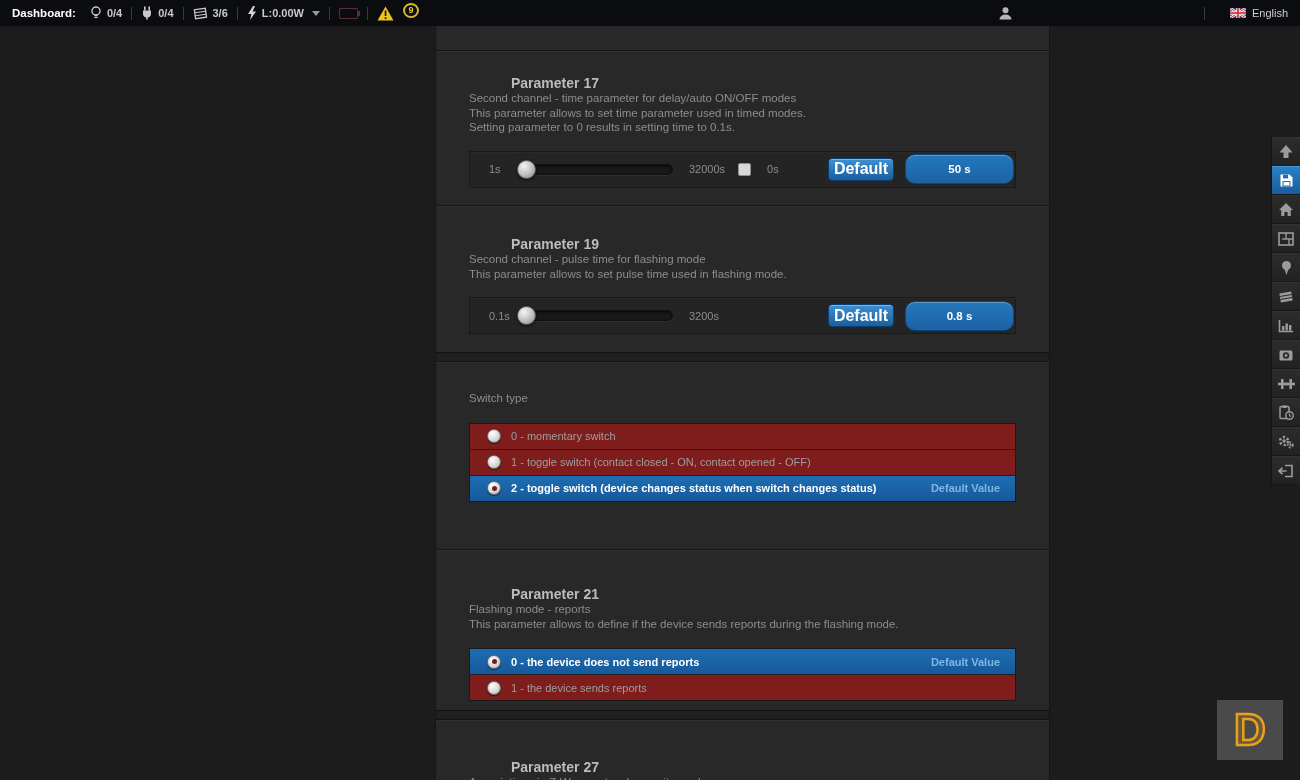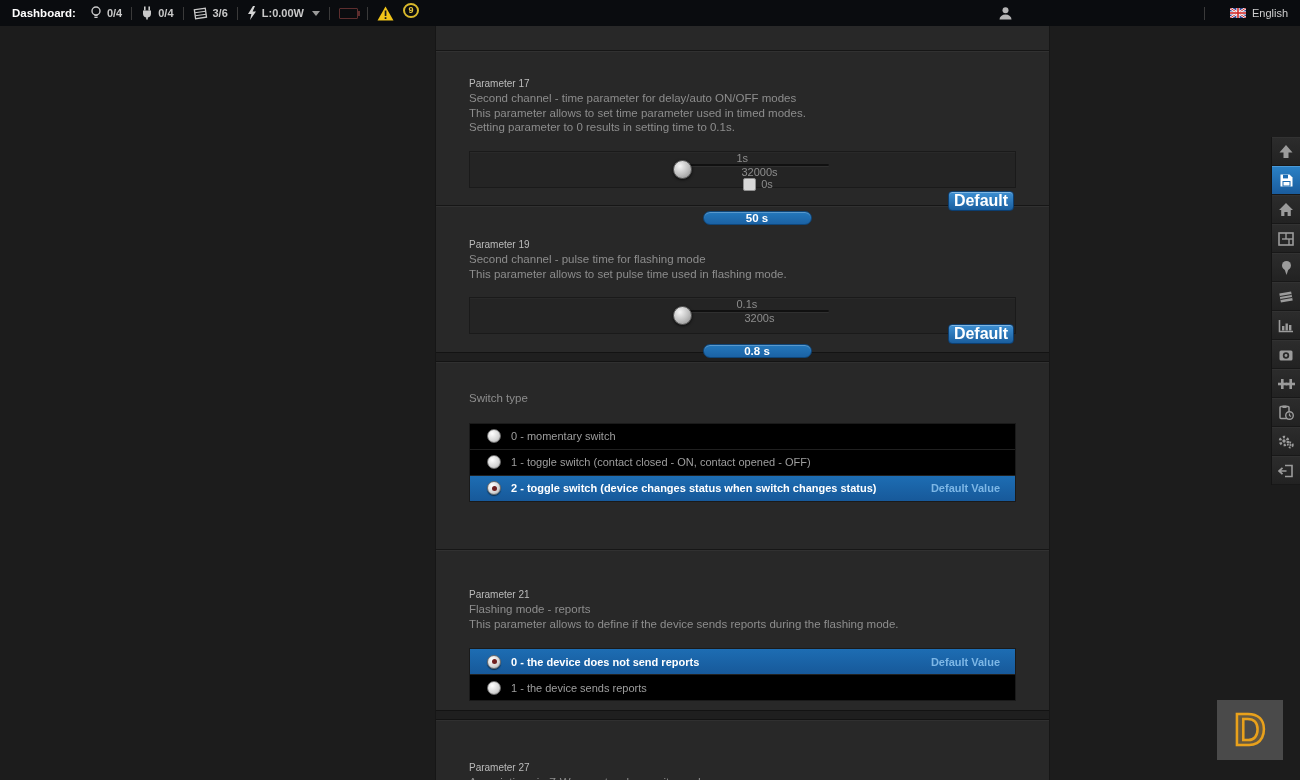--- a/index.html
+++ b/index.html
@@ -42,62 +42,62 @@
     position:absolute;left:435px;top:25px;width:615px;bottom:0;
     background:#282828;border-left:1px solid #161616;border-right:1px solid #161616;
     box-sizing:border-box;z-index:5;
   }
   .sec{padding:0 33px;box-sizing:border-box;}
   .sec-empty{height:25px;}
   hr.div-thin{margin:0;border:none;border-top:1px solid #161616;
     box-shadow:0 1px 0 rgba(255,255,255,0.045);height:0;}
   .div-thick{height:8px;background:#1f1f1f;border-top:1px solid #131313;
     border-bottom:1px solid #131313;box-shadow:0 1px 0 rgba(255,255,255,0.04);}
-  .param-title{font-size:10px;font-weight:normal;color:#bcbcbc;line-height:15px;}
+  .param-title{font-size:14px;font-weight:bold;color:#bcbcbc;line-height:15px;margin-left:42px;}
   .param-line{font-size:11.5px;color:#8d8d8d;line-height:14.5px;}
   .sec-p17{height:154px;padding-top:25px;}
   .sec-p18{height:146px;padding-top:31px;}
   .sec-p20{height:187px;padding-top:29px;}
   .sec-p21{height:160px;padding-top:37px;}
   .sec-p27{padding-top:40px;}
 
   
   .slider-row{
     margin-top:16px;height:37px;background:#242424;border:1px solid #1a1a1a;
     box-shadow:inset 0 1px 0 rgba(255,255,255,0.025);
-    display:flex;align-items:center;padding:0 1px 0 19px;box-sizing:border-box;flex-direction:column;
+    display:flex;align-items:center;padding:0 1px 0 19px;box-sizing:border-box;
   }
   .slider-min{color:#8d8d8d;font-size:11px;width:30px;}
   .slider-track{position:relative;width:152px;height:9px;background:#191919;
     border:1px solid #101010;border-radius:5px;
     box-shadow:inset 0 1px 3px rgba(0,0,0,0.8),0 1px 0 rgba(255,255,255,0.05);}
   .slider-knob{position:absolute;left:-3px;top:-5px;width:17px;height:17px;border-radius:50%;
     background:radial-gradient(circle at 35% 30%,#f4f4f4,#bdbdbd 55%,#868686);
     border:1px solid #5e5e5e;box-shadow:0 1px 3px rgba(0,0,0,0.7);cursor:pointer;}
   .slider-max{margin-left:16px;color:#8d8d8d;font-size:11px;}
-  .zero-group{display:flex;align-items:center;margin-left:13px;gap:5px;}
+  .zero-group{display:flex;align-items:center;margin-left:13px;gap:16px;}
   .checkbox{width:11px;height:11px;background:#d8d8d8;border:1px solid #8f8f8f;
     border-radius:2px;cursor:pointer;}
   .zero-label{color:#8d8d8d;font-size:11px;}
   .default-btn{
     margin-left:auto;width:64px;height:21px;border-radius:4px;cursor:pointer;
     background:linear-gradient(#3e90d3,#1a5e9e);border:1px solid #0c3e70;
     color:#fff;font-weight:bold;font-size:16px;display:flex;align-items:center;
     justify-content:center;box-shadow:inset 0 1px 0 rgba(255,255,255,0.35);
   }
   .value-box{
     margin-left:11px;width:107px;height:28px;border-radius:10px;cursor:pointer;
     background:linear-gradient(#2478bc,#1b62a4);border:1px solid #0f4679;
     color:#fff;font-weight:bold;font-size:11.5px;display:flex;align-items:center;
     justify-content:center;box-shadow:inset 0 1px 0 rgba(255,255,255,0.25);
   }
 
   
   .options{margin-top:17px;border:1px solid #1a1a1a;}
-  .option-row{height:25px;display:flex;align-items:center;background:#000000;
+  .option-row{height:25px;display:flex;align-items:center;background:#7f1d1d;
     padding:0 15px 0 17px;color:#9e9e9e;font-size:11px;cursor:pointer;}
   .option-row + .option-row{border-top:1px solid #202020;}
   .option-row.selected{background:linear-gradient(#1d6db3,#17599a);color:#ffffff;font-weight:bold;}
   .radio{width:12px;height:12px;border-radius:50%;flex:0 0 auto;
     background:radial-gradient(circle at 35% 30%,#ffffff,#d6d6d6 60%,#a5a5a5);
     border:1px solid #6f6f6f;margin-right:10px;box-shadow:0 1px 1px rgba(0,0,0,0.5);
     display:flex;align-items:center;justify-content:center;}
   .radio.checked::after{content:"";width:5px;height:5px;border-radius:50%;background:#6e1f1f;}
   .option-badge{margin-left:auto;color:#7db7e6;font-size:11px;font-weight:bold;}
 

